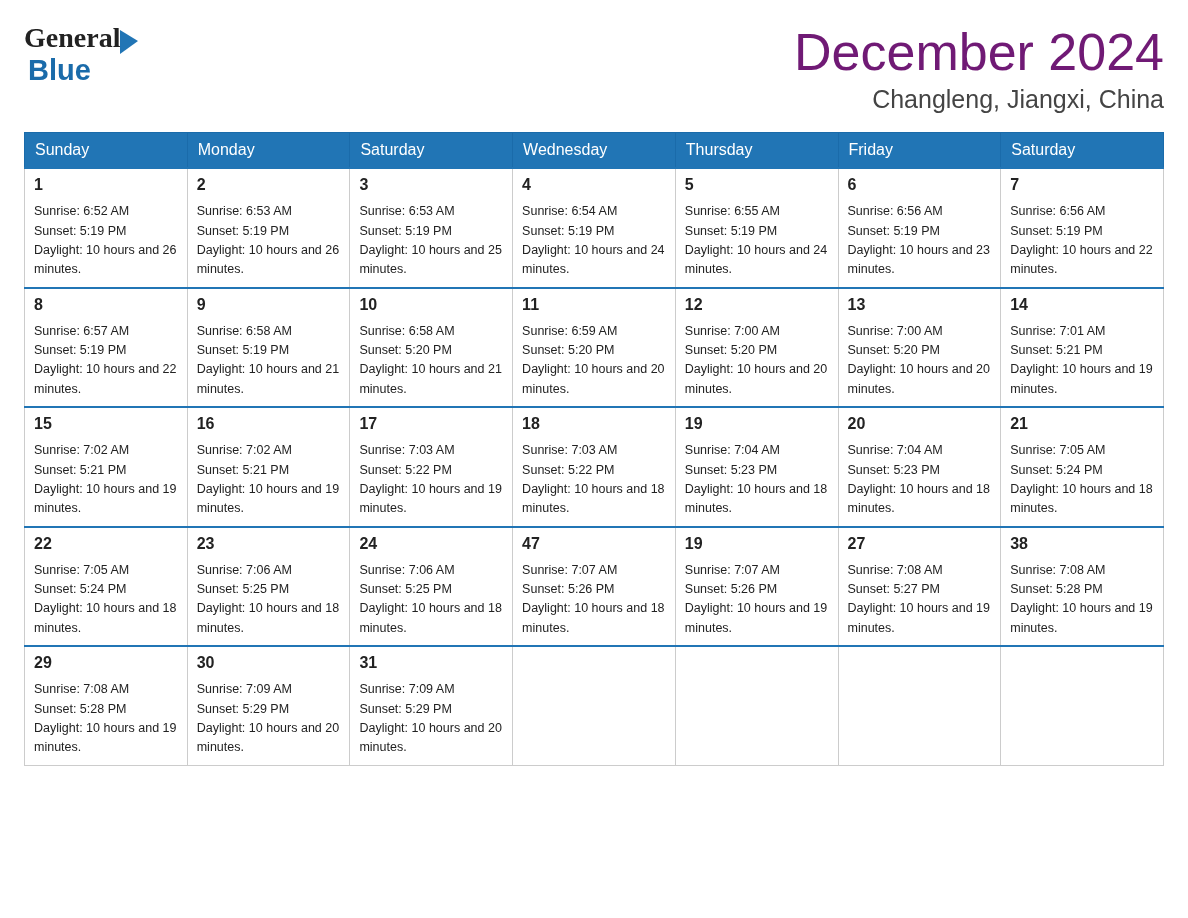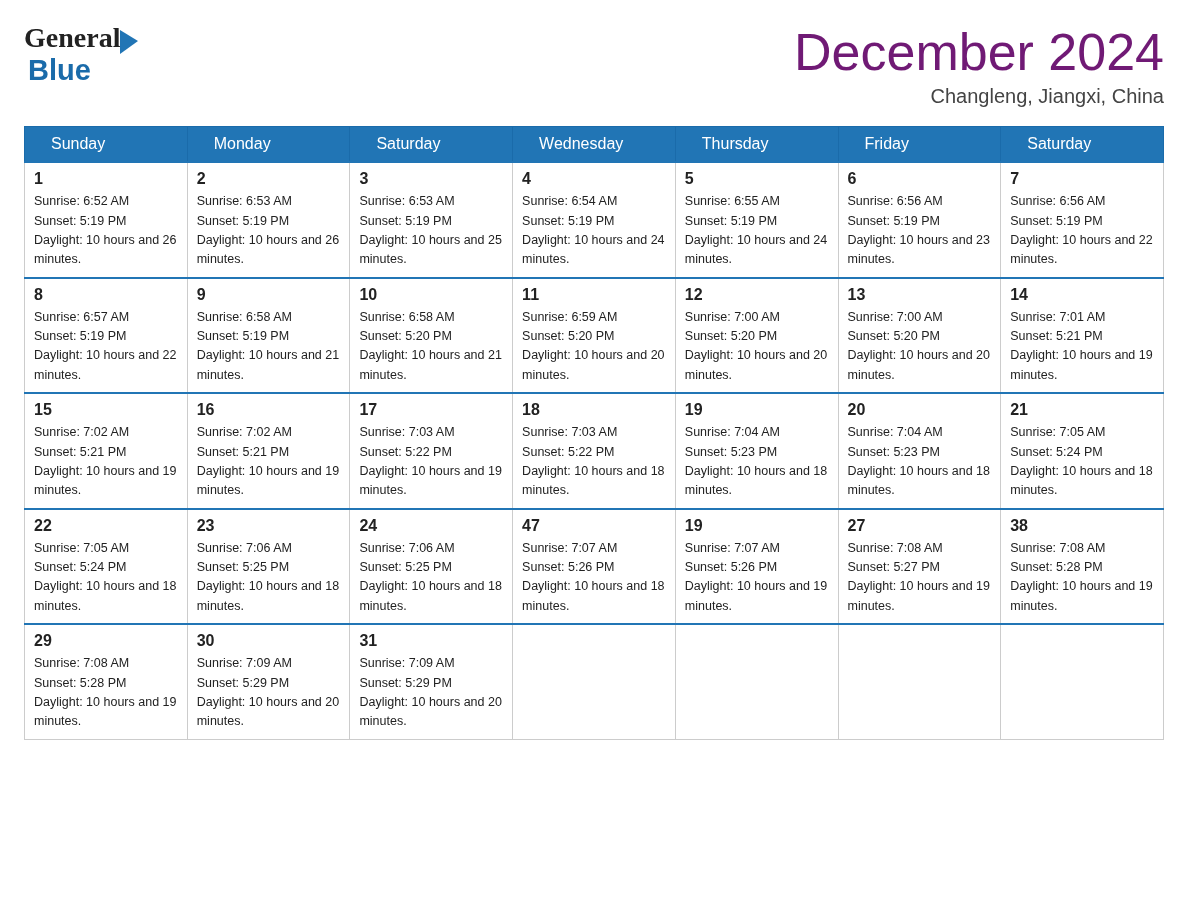--- a/index.html
+++ b/index.html
@@ -42,36 +42,36 @@
     .title-area {
       text-align: right;
     }
     .month-title {
       font-size: 52px;
       font-weight: 300;
       color: #701a75;
       line-height: 1.1;
     }
     .location {
-      font-size: 20px;
+      font-size: 25px;
       color: #444;
       font-weight: normal;
       margin-top: 4px;
     }
     .calendar {
       width: 100%;
       border-collapse: collapse;
       table-layout: fixed;
     }
     .calendar thead th {
       background-color: #2175b5;
       color: #fff;
       font-size: 16px;
       font-weight: normal;
-      padding: 8px 26px;
+      padding: 8px 10px;
       text-align: left;
       border: 1px solid #1a6baa;
     }
     .calendar tbody td {
       vertical-align: top;
       border: 1px solid #ccc;
       border-top: 2px solid #2175b5;
       padding: 7px 9px;
       font-size: 13px;
       min-height: 100px;
@@ -81,20 +81,21 @@
       font-size: 16px;
       font-weight: bold;
       color: #222;
       margin-bottom: 4px;
       display: block;
     }
     .day-info {
       font-size: 12.5px;
       color: #222;
       line-height: 1.55;
+      margin-top: 8px;
     }
     .empty-cell {
       background: #fff;
       border-top: 2px solid #2175b5;
     }
     
     .logo-svg {
       display: inline-block;
       vertical-align: middle;
       margin-bottom: -2px;

